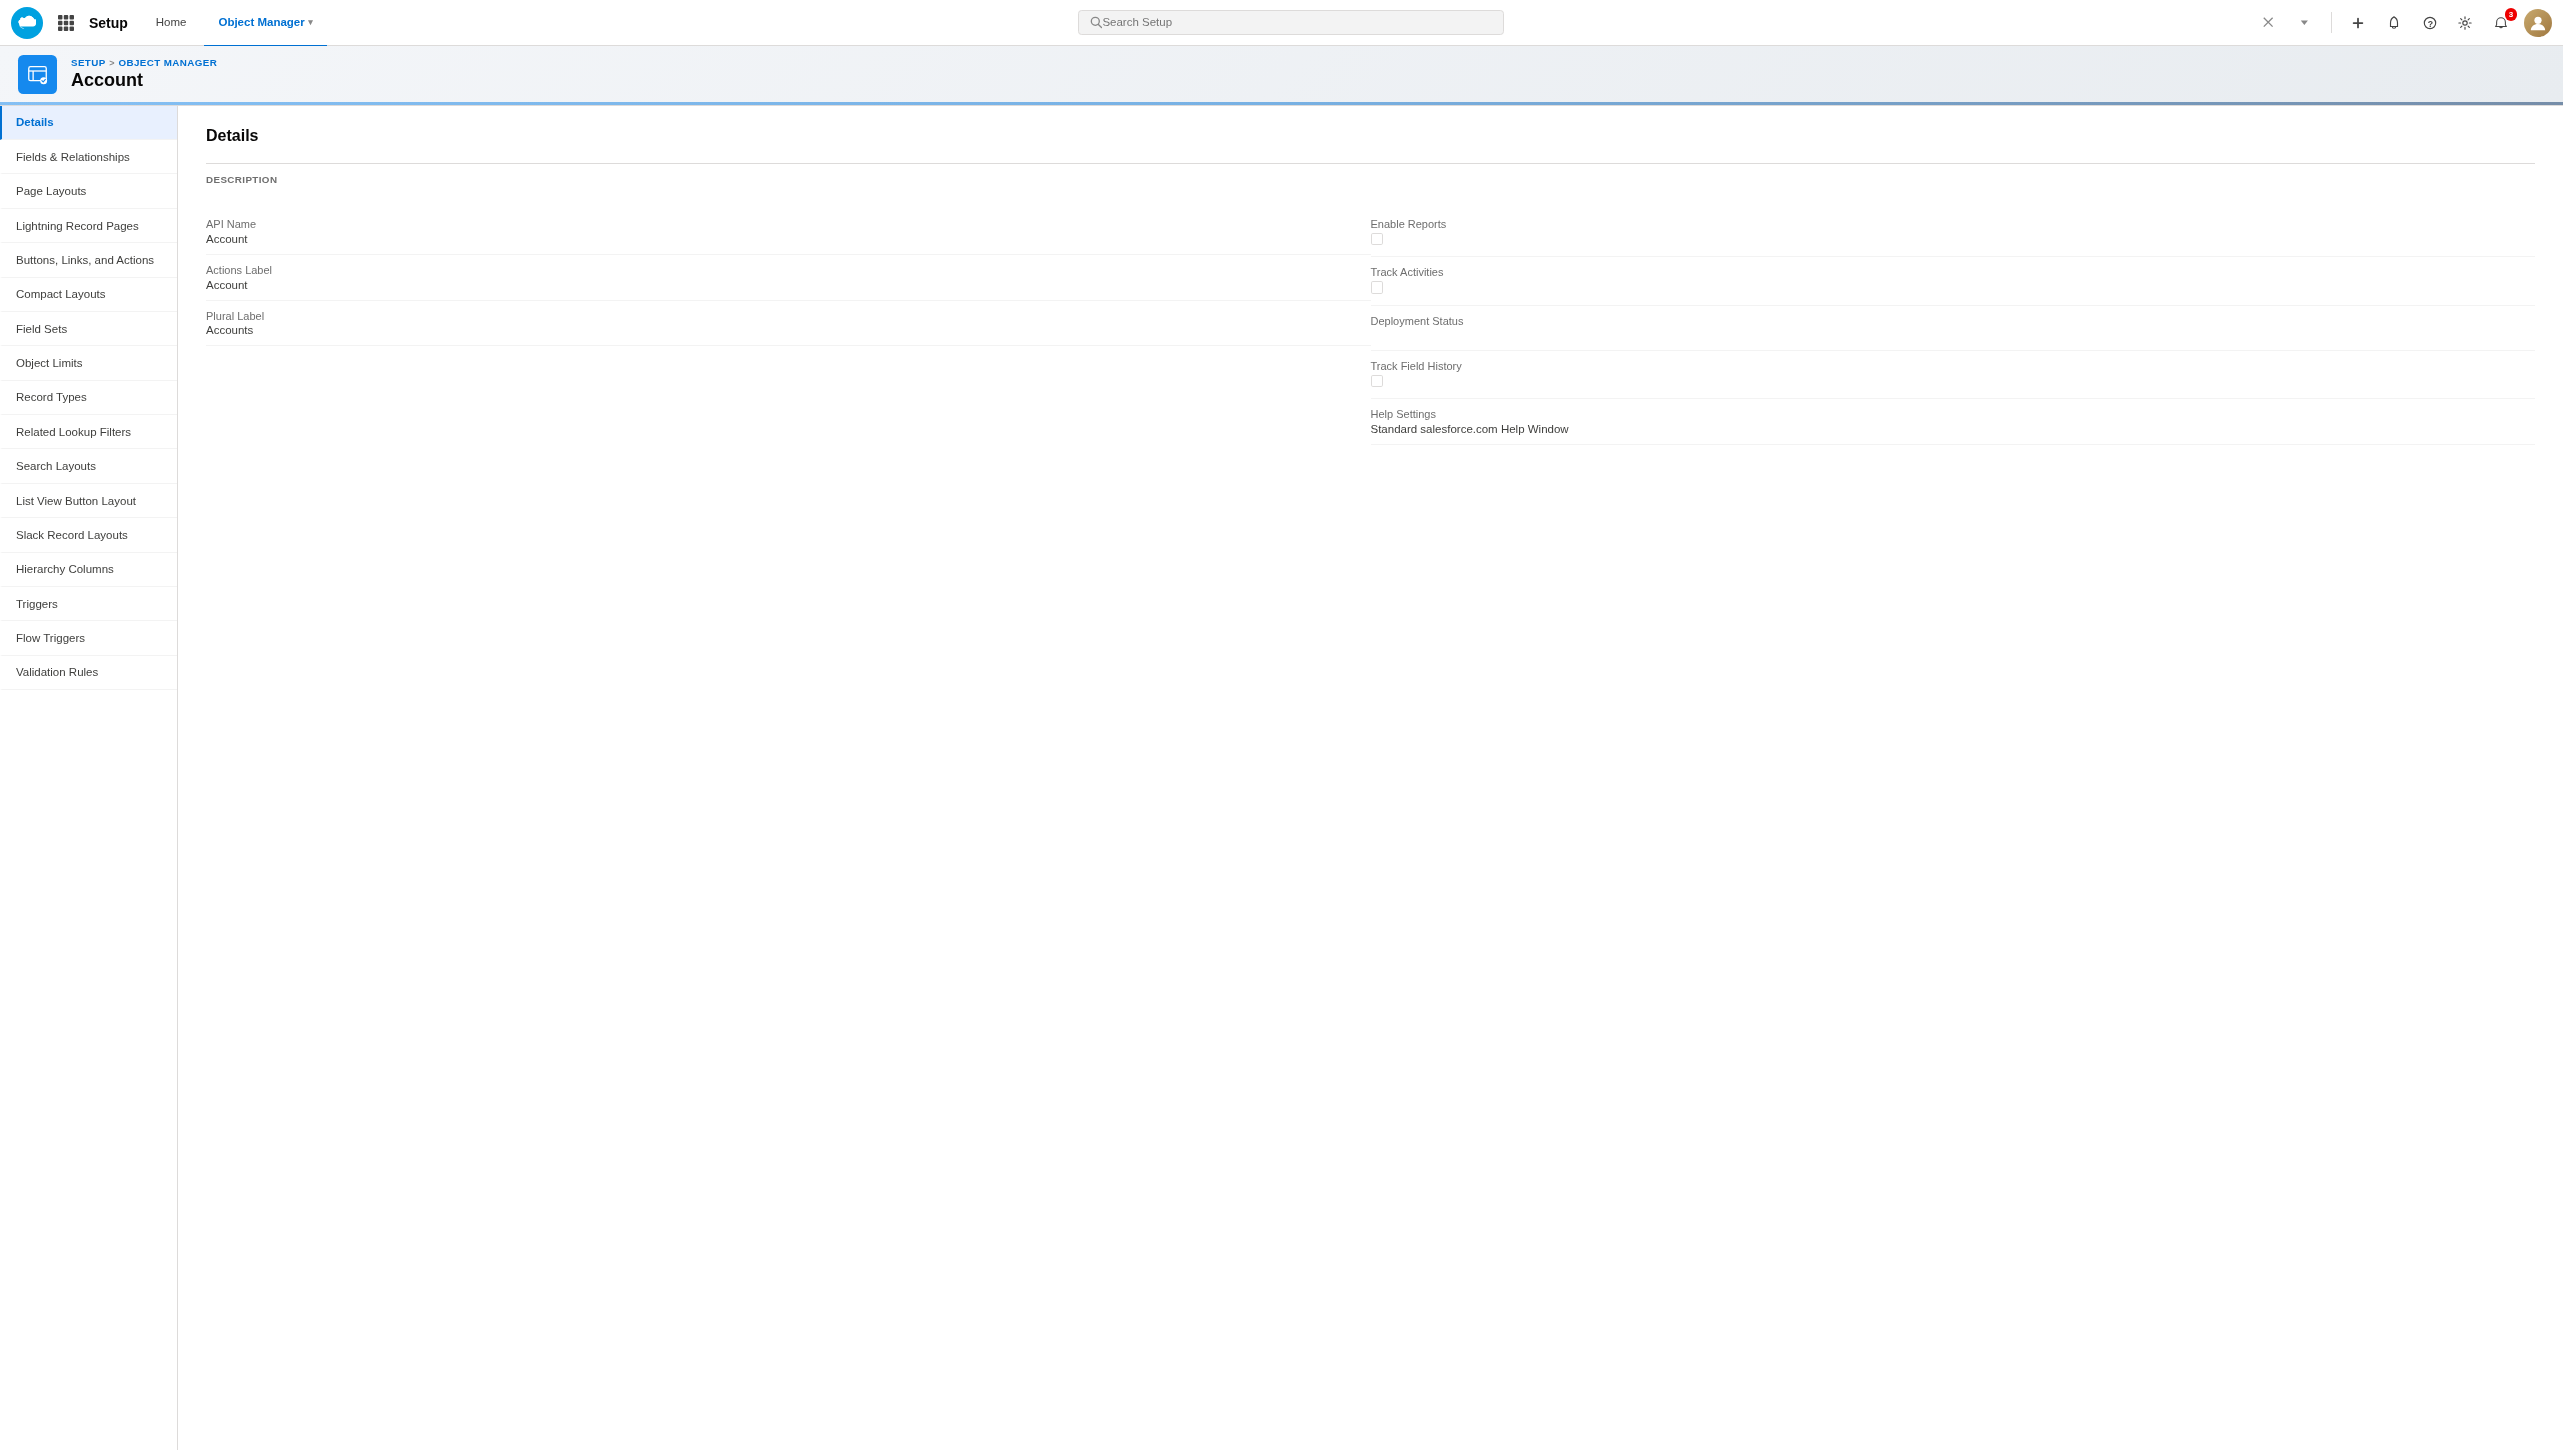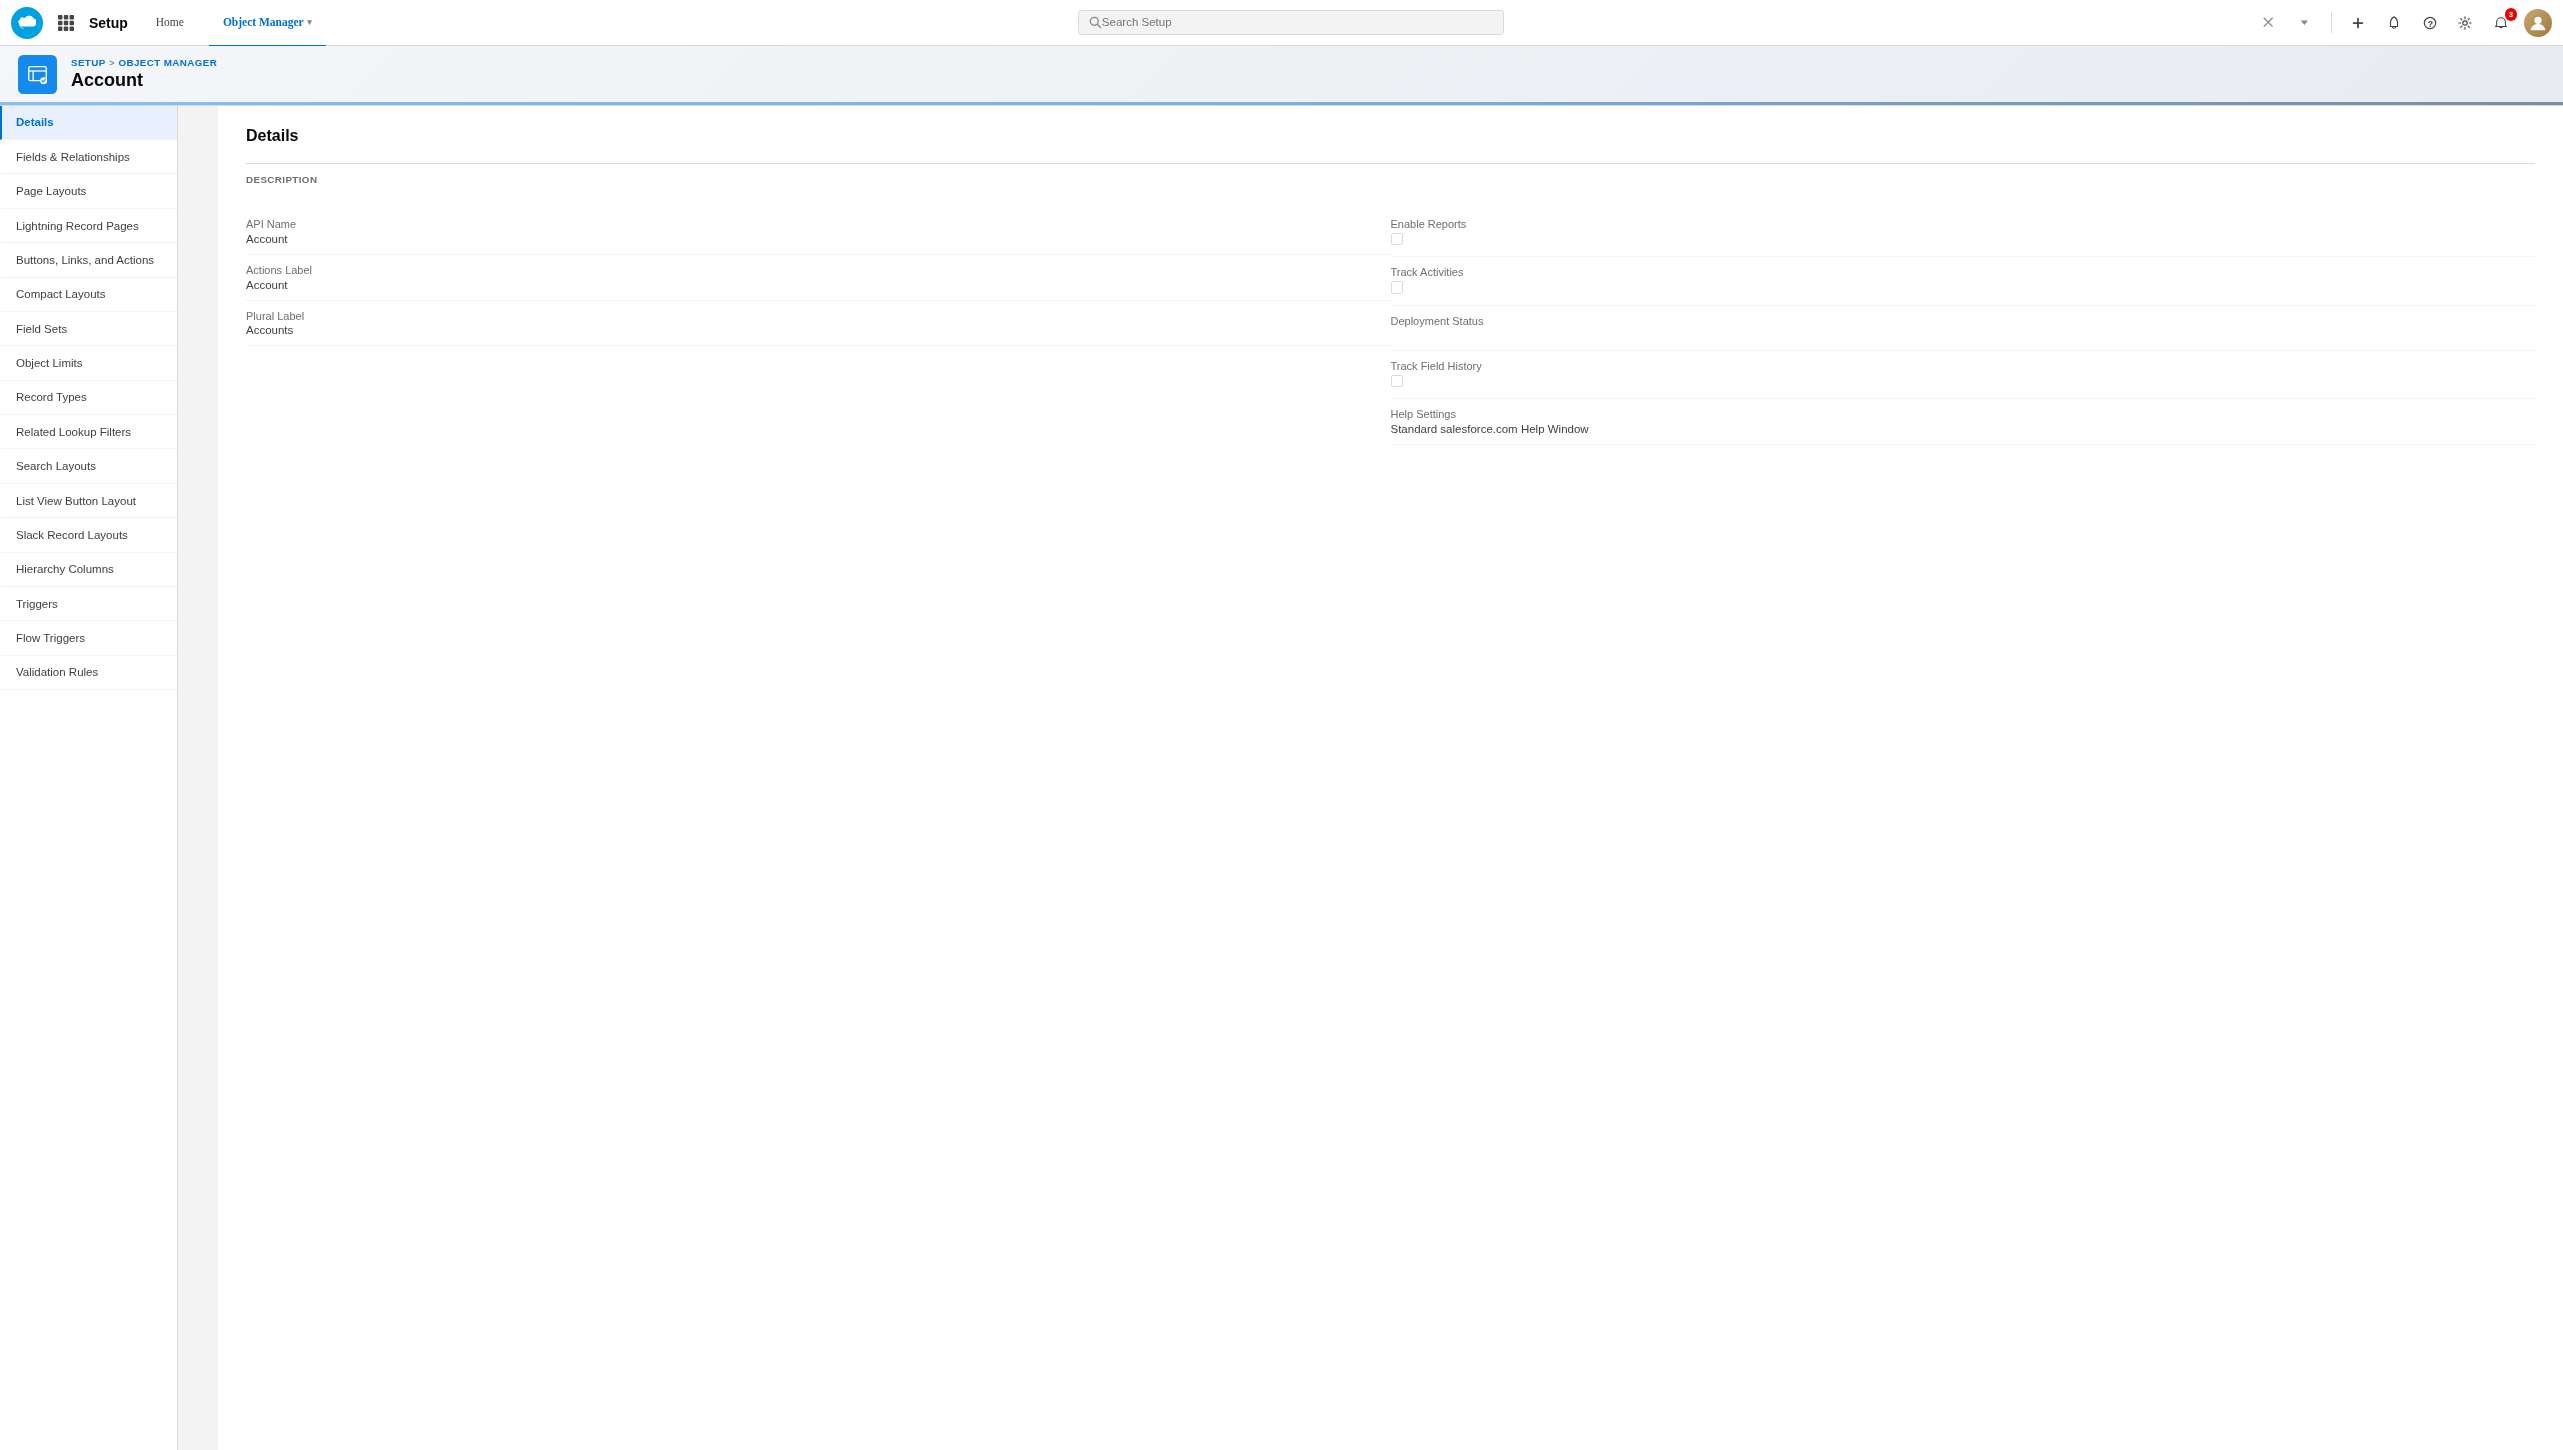--- a/index.html
+++ b/index.html
@@ -41,22 +41,21 @@
       font-size: 14px;
       font-weight: 700;
       color: #080707;
       margin-left: 3.6px;
     }
     .nav-tabs {
       display: flex;
       align-items: center;
       height: 100%;
       margin-left: 7px;
-      gap: 11px;
-      font-family: Liberation Serif, serif;
+      gap: 4px;
     }
     .nav-tab {
       height: 46px;
       display: flex;
       align-items: center;
       padding: 0 14px;
       font-size: 11.5px;
       color: #444;
       cursor: pointer;
       border-bottom: 1.8px solid transparent;
@@ -188,21 +187,20 @@
       font-weight: 700;
       color: #080707;
       line-height: 1.2;
     }
 
     
     .main-content {
       display: flex;
       height: calc(100vh - 46px - 60px);
       overflow: hidden;
-      gap: 40px;
     }
 
     
     .sidebar {
       width: 178px;
       background: #fff;
       border-right: 0.9px solid #dddbda;
       overflow-y: auto;
       flex-shrink: 0;
     }

